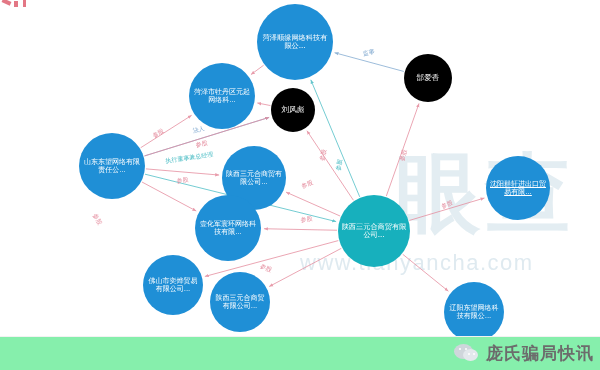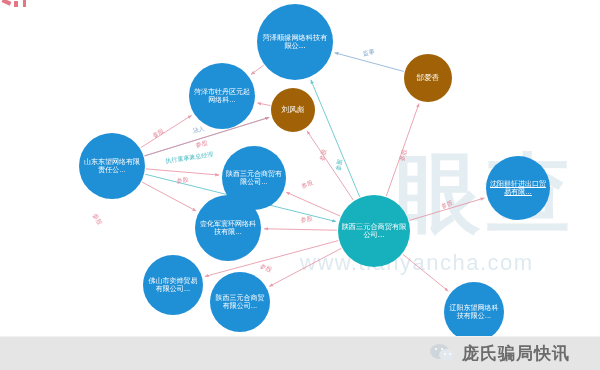--- a/index.html
+++ b/index.html
@@ -34,40 +34,40 @@
     position:absolute;border-radius:50%;
     display:flex;align-items:center;justify-content:flex-end;
     text-align:center;color:#fff;
     box-sizing:border-box;
     line-height:1.18;
     overflow:hidden;
     padding:3px;
   }
   .node span{display:block;width:100%;}
   .node.blue{background:#1f8fd6;}
-  .node.orange{background:#a16207;}
+  .node.orange{background:#000000;}
   .node.teal{background:#17b0bd;}
 
   
   .elabel{
     position:absolute;white-space:nowrap;
     font-size:6px;
     transform-origin:0 0;
     pointer-events:none;
   }
   .lbl-pink{color:#e48a9c;}
   .lbl-blue{color:#7fa8cf;}
   .lbl-teal{color:#49bcc4;}
 
   
   #bottombar{
     position:absolute;left:0;bottom:0;width:600px;height:34px;
-    background:#e5e5e5;
+    background:#86efac;
     display:flex;align-items:center;justify-content:flex-end;
-    padding-right:30px;box-sizing:border-box;
+    padding-right:6px;box-sizing:border-box;
     border-top:1px solid #f2f2f2;
   }
   #wechat-badge{display:flex;align-items:center;gap:6px;}
   .wx-icon{width:26px;height:20px;position:relative;}
   .wx-b1{position:absolute;left:0;top:0;width:19px;height:15px;background:#cfd6db;border-radius:50%;}
   .wx-b2{position:absolute;left:9px;top:5px;width:15px;height:12px;background:#e3e8ec;border-radius:50%;}
   .wx-d{position:absolute;width:2px;height:2px;background:#ffffff;border-radius:50%;}
   #brand-text{
     font-size:17px;color:#6c6c6c;font-weight:bold;letter-spacing:1px;
     font-family:"DejaVu Sans",sans-serif;

